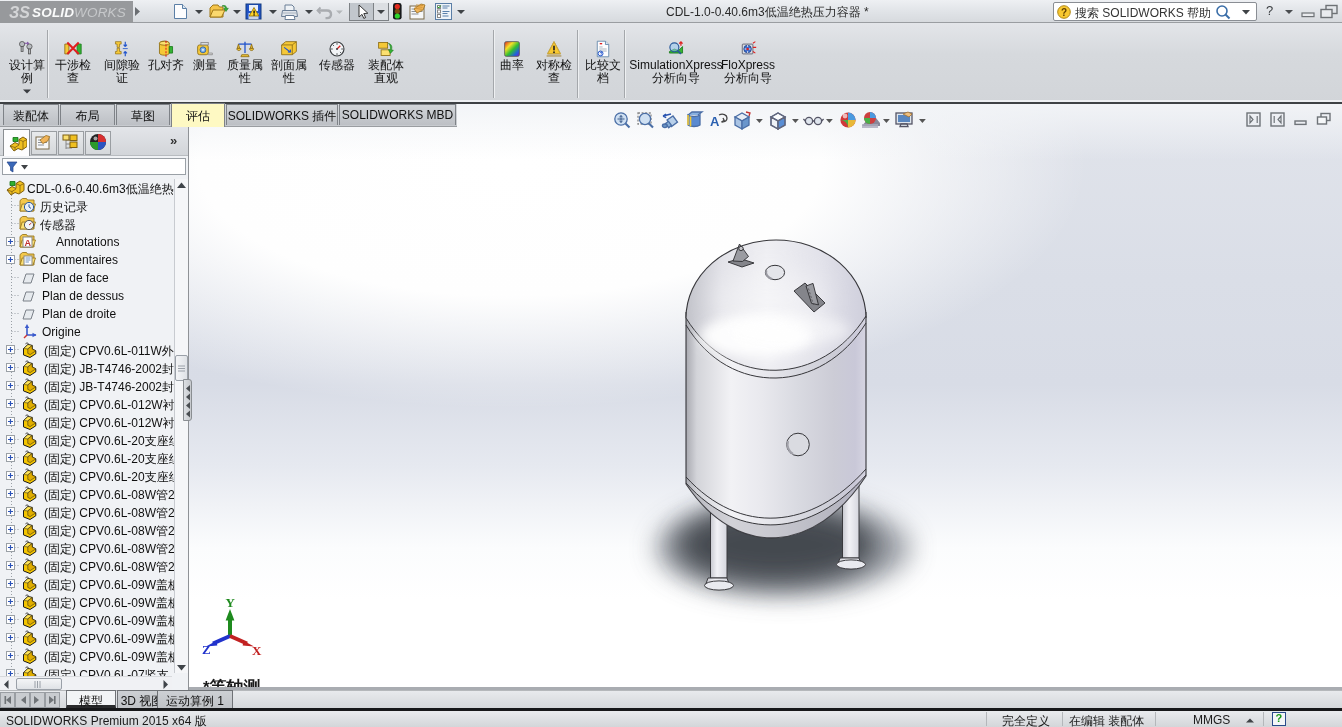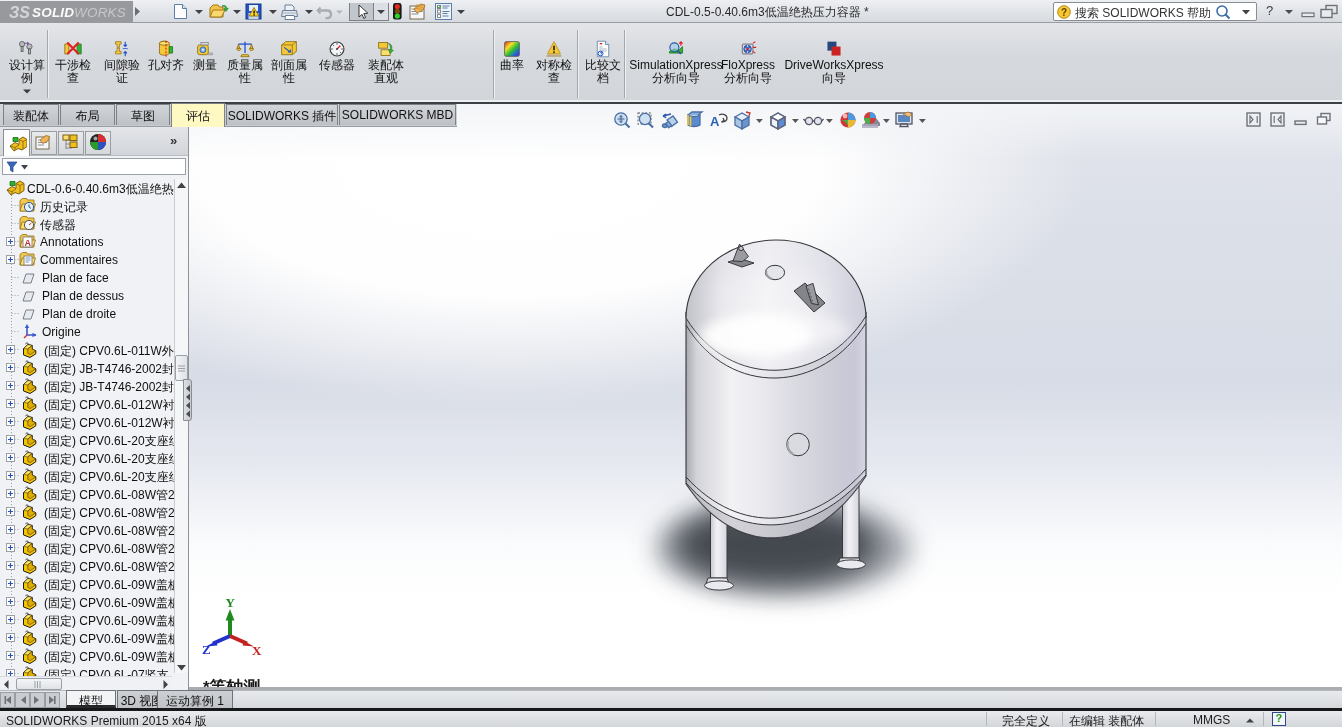--- a/index.html
+++ b/index.html
@@ -305,21 +305,21 @@
   <g transform="translate(262,0)">
    <rect x="0.5" y="0.5" width="16" height="16" fill="#eef3f8" stroke="#5a7ea6"></rect>
    <rect x="2.5" y="2.5" width="3" height="3" fill="#fff" stroke="#888"></rect>
    <path d="M2.6 3.6l1.2 1.4 1.8-2.4" stroke="#1a9a1a" fill="none"></path>
    <rect x="2.5" y="7" width="3" height="3" fill="#fff" stroke="#888"></rect>
    <rect x="2.5" y="11.5" width="3" height="3" fill="#fff" stroke="#888"></rect>
    <path d="M7.5 3h7M7.5 5h5M7.5 8.5h7M7.5 10.5h5M7.5 13h6" stroke="#5a80aa"></path>
   </g>
   <path d="M284 7l4 4 4-4z" fill="#3f4346"></path>
  </svg>
- <div class="tl" style="left:666px;top:4px;color:#2a2a2a">CDL-0.5-0.40.6m3低温绝热压力容器 *</div>
+ <div class="tl" style="left:666px;top:4px;color:#2a2a2a">CDL-1.0-0.40.6m3低温绝热压力容器 *</div>
  <div class="abs" style="left:1053px;top:2px;width:204px;height:19px;background:#fff;border:1px solid #8a8e94;border-radius:2px;">
   <svg class="abs" style="left:3px;top:2px" width="14" height="14">
         <circle cx="7" cy="7" r="6.3" fill="#f8c830" stroke="#b08818"></circle>
         <text x="4" y="11" font-size="10" font-weight="bold" fill="#604000">?</text>
       </svg>
   <span class="tl" style="left:21px;top:2px;color:#333">搜索 SOLIDWORKS 帮助</span>
   <svg class="abs" style="left:160px;top:1px" width="40" height="16">
    <circle cx="8" cy="7" r="5" fill="none" stroke="#3a6ea8" stroke-width="1.6"></circle>
    <path d="M11.5 10.5l4 4" stroke="#3a6ea8" stroke-width="2"></path>
    <path d="M28 6l4 4.4 4-4.4z" fill="#3f4346"></path>
@@ -474,27 +474,20 @@
  </div>
  <div class="rbtn" style="left:700px;width:96px">
   <svg class="ric" viewBox="0 0 22 22">
    <rect x="4" y="5" width="13" height="12" rx="1" fill="#d8dce2" stroke="#556"></rect>
    <circle cx="10.5" cy="11" r="4.6" fill="#3a6ed0" stroke="#224488"></circle>
    <circle cx="10.5" cy="11" r="1.6" fill="#e02020"></circle>
    <path d="M10.5 6.4v2M10.5 13.6v2M6.9 11h2M12.1 11h2" stroke="#e8ecf2" stroke-width="1.4"></path>
    <path d="M17 4l3-2M17 9h4M17 14l3 2" stroke="#e02020" stroke-width="1.3"></path>
   </svg>
   FloXpress<br>分析向导
- </div>
- <div class="rbtn" style="left:782px;width:104px">
-  <svg class="ric" viewBox="0 0 22 22">
-   <rect x="3" y="2" width="11" height="11" fill="#27477f"></rect>
-   <rect x="8" y="8" width="11" height="11" fill="#cc2222"></rect>
-  </svg>
-  DriveWorksXpress<br>向导
  </div>
 </div>
 <div class="abs" style="left:0;top:100px;width:1342px;height:2px;background:#edeff2"></div>
 <div id="darkline"></div>
 <div id="tabrow">
     <div class="abs" style="left:0;top:2px;width:457px;height:23px;background:linear-gradient(180deg,#d4d7db,#c7cacf);border-bottom:1px solid #9a9da1"></div>
  <div class="dtab" style="left:3px;width:56px">装配体</div>
  <div class="dtab" style="left:60px;width:55px">布局</div>
  <div class="dtab" style="left:116px;width:54px">草图</div>
  <div class="dtab act" style="left:171px;width:54px">评估</div>
@@ -634,21 +627,21 @@
       </div>
 <div class="trow" style="top:56px">
         <svg style="left:6px;top:4px" width="9" height="9">
           <use href="#i-plus"></use>
         </svg>
         <svg style="left:19px;top:0" width="18" height="17">
           <use href="#i-fold"></use>
           <rect x="4" y="4" width="9" height="10" fill="#fff" stroke="#888"></rect>
           <text x="5.4" y="12.5" font-size="9" font-weight="bold" fill="#c03030" font-family="Liberation Sans">A</text>
         </svg>
-        <span class="tx" style="left:40px">Annotations</span>
+        <span class="tx" style="left:56px">Annotations</span>
       </div>
 <div class="trow" style="top:74px">
         <svg style="left:6px;top:4px" width="9" height="9">
           <use href="#i-plus"></use>
         </svg>
         <svg style="left:19px;top:0" width="18" height="17">
           <use href="#i-fold"></use>
           <rect x="5" y="5" width="8" height="9" fill="#fff" stroke="#888"></rect>
           <path d="M6.5 7h5M6.5 9h5M6.5 11h3.4" stroke="#4a78b8" stroke-width=".8"></path>
         </svg>

